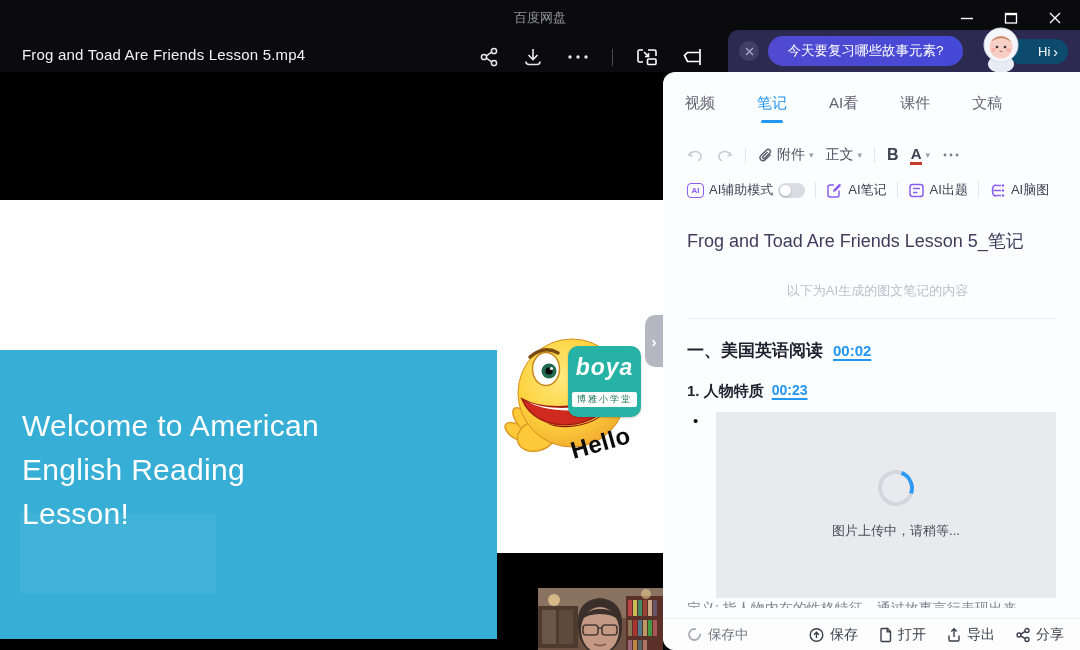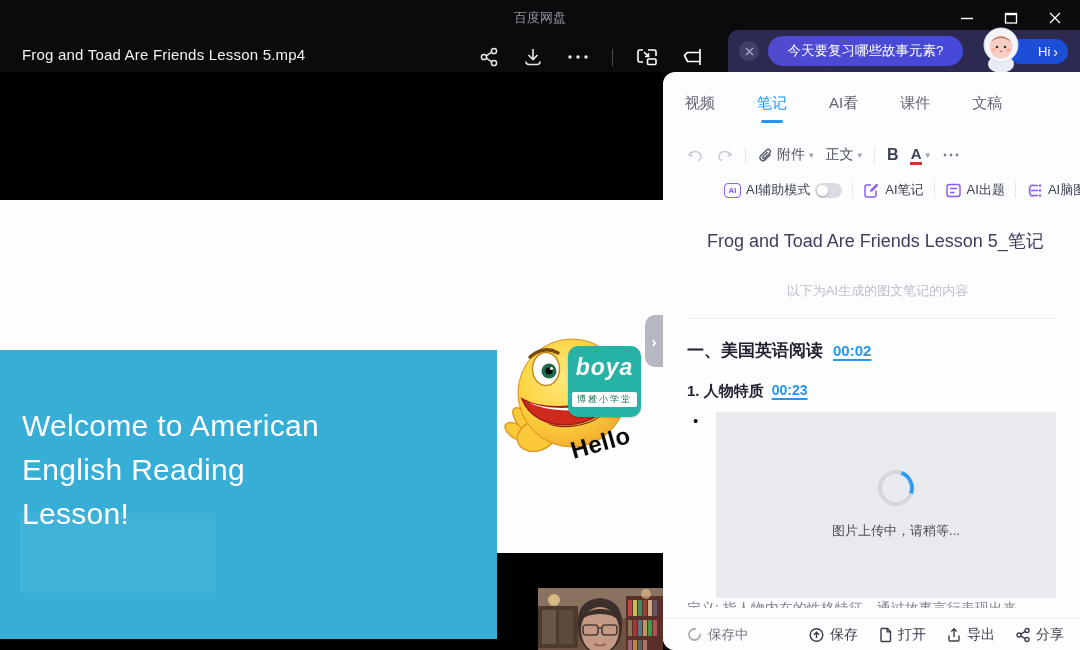--- a/index.html
+++ b/index.html
@@ -14,21 +14,21 @@
   .win-btn { width:30px; height:24px; display:flex; align-items:center; justify-content:center; cursor:pointer; }
   .filename { position:absolute; left:22px; top:46px; font-size:15px; color:#f2f2f4; letter-spacing:.2px; }
   .tb-icons { position:absolute; left:478px; top:44px; display:flex; align-items:center; gap:22px; height:26px; }
   .tb-icon { display:flex; align-items:center; justify-content:center; cursor:pointer; }
   .tb-sep { width:1px; height:17px; background:#4a4a52; }
 
   
   .assistant { position:absolute; left:728px; top:30px; width:352px; height:42px; background:#2d2a52; border-radius:10px 0 0 0;padding-left:24px; }
   .asst-close { position:absolute; left:11px; top:11px; width:20px; height:20px; border-radius:50%; background:#413e68; display:flex; align-items:center; justify-content:center; cursor:pointer; }
   .asst-bubble { position:absolute; left:40px; top:6px; width:195px; height:30px; border-radius:15px; background:linear-gradient(90deg,#514ad0,#4549d8); color:#fff; font-size:13.5px; display:flex; align-items:center; justify-content:center; cursor:pointer; }
-  .hi-pill { position:absolute; left:280px; top:9px; width:60px; height:25px; border-radius:13px; background:#1d4ed8; color:#fff; font-size:13px; display:flex; align-items:center; justify-content:flex-end; padding-right:10px; gap:3px; cursor:pointer; }
+  .hi-pill { position:absolute; left:280px; top:9px; width:60px; height:25px; border-radius:13px; background:#0c4a6e; color:#fff; font-size:13px; display:flex; align-items:center; justify-content:flex-end; padding-right:10px; gap:3px; cursor:pointer; }
   .hi-arrow { font-size:14px; line-height:1; }
   .avatar { position:absolute; left:250px; top:-6px; width:46px; height:50px; }
 
   
   .video-area { position:absolute; left:0; top:72px; width:663px; height:578px; background:#000; overflow:hidden; }
   .slide-white { position:absolute; left:0; top:128px; width:663px; height:353px; background:#fefefe; }
   .slide-blue { position:absolute; left:0; top:150px; width:497px; height:289px; background:#36aed6; }
   .slide-title { position:absolute; left:22px; top:32px; width:410px; color:#fff; font-size:30px; font-weight:300; line-height:44px; letter-spacing:.3px;margin-top:22px; }
   .slide-subbox { position:absolute; left:20px; top:163px; width:196px; height:80px; background:rgba(255,255,255,.055); }
   .emoji-wrap { position:absolute; left:502px; top:131px; width:140px; height:136px; }
@@ -55,25 +55,25 @@
   .tbtn { display:flex; align-items:center; gap:4px; cursor:pointer; color:#4d5261; font-size:14px; }
   .tbtn.disabled { color:#c8ccd4; cursor:default; }
   .caret { font-size:9px; color:#9ba0ac; }
   .vsep { width:1px; height:16px; background:#e4e6ec; }
   .bold-btn { font-size:16px; font-weight:bold; color:#3d4252; }
   .color-btn { position:relative; font-size:15px; font-weight:bold; color:#3d4252; padding-bottom:3px; }
   .color-btn::after { content:""; position:absolute; left:-1px; right:-1px; bottom:0; height:3px; background:#c43a2b; }
 
   .ai-row { position:absolute; left:24px; top:106px; display:flex; align-items:center; gap:10px; height:24px; }
   .ai-item { display:flex; align-items:center; gap:5px; cursor:pointer; color:#3d4252; font-size:13px; white-space:nowrap; }
-  .ai-badge { display:inline-flex; align-items:center; justify-content:center; width:17px; height:15px; border:1.5px solid #8a5cf0; border-radius:4px; color:#8a5cf0; font-size:8px; font-weight:bold;margin-left:37px; }
+  .ai-badge { display:inline-flex; align-items:center; justify-content:center; width:17px; height:15px; border:1.5px solid #8a5cf0; border-radius:4px; color:#8a5cf0; font-size:8px; font-weight:bold; }
   .toggle { width:27px; height:15px; border-radius:8px; background:#d9dce2; position:relative; cursor:pointer; }
   .toggle::after { content:""; position:absolute; left:2px; top:2px; width:11px; height:11px; border-radius:50%; background:#fff; box-shadow:0 1px 2px rgba(0,0,0,.25); }
 
-  .note-title { position:absolute; left:24px; top:157px; font-size:18px; color:#3e3e5c;margin-left:20px; }
+  .note-title { position:absolute; left:24px; top:157px; font-size:18px; color:#3e3e5c; }
   .ai-hint { position:absolute; left:12px; right:0; top:210px; text-align:center; font-size:13px; color:#bcbfca; }
   .divider { position:absolute; left:24px; right:24px; top:246px; height:1px; background:#ededf1; }
 
   .sec-h1 { position:absolute; left:24px; top:267px; font-size:17px; font-weight:bold; color:#1f1f2e; display:flex; align-items:baseline; gap:10px; }
   .sec-h2 { position:absolute; left:24px; top:310px; font-size:15px; font-weight:bold; color:#1f1f2e; display:flex; align-items:flex-start; gap:8px; }
   .ts-link { font-size:15px; font-weight:bold; color:#2196f3; text-decoration:underline; text-decoration-thickness:2px; text-underline-offset:3px; cursor:pointer; }
   .sec-h2 .ts-link { font-size:14px; }
 
   .bullet { position:absolute; left:30px; top:340px; font-size:15px; color:#111; }
   .img-placeholder { position:absolute; left:53px; top:340px; width:340px; height:186px; background:#e8eaee; display:flex; flex-direction:column; align-items:center; justify-content:center; gap:16px;padding-left:20px; }

